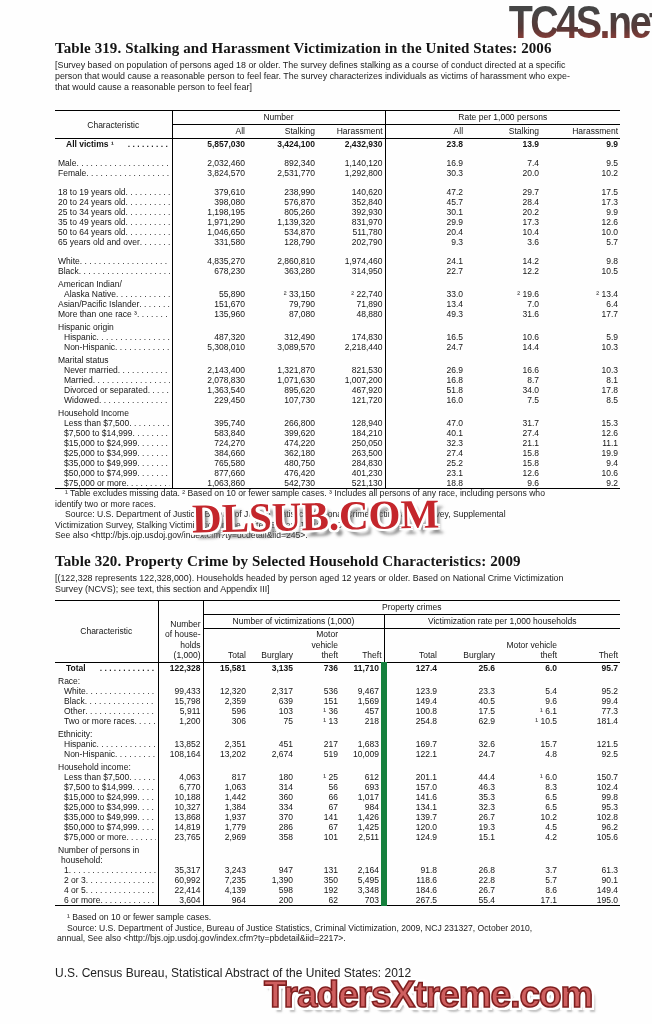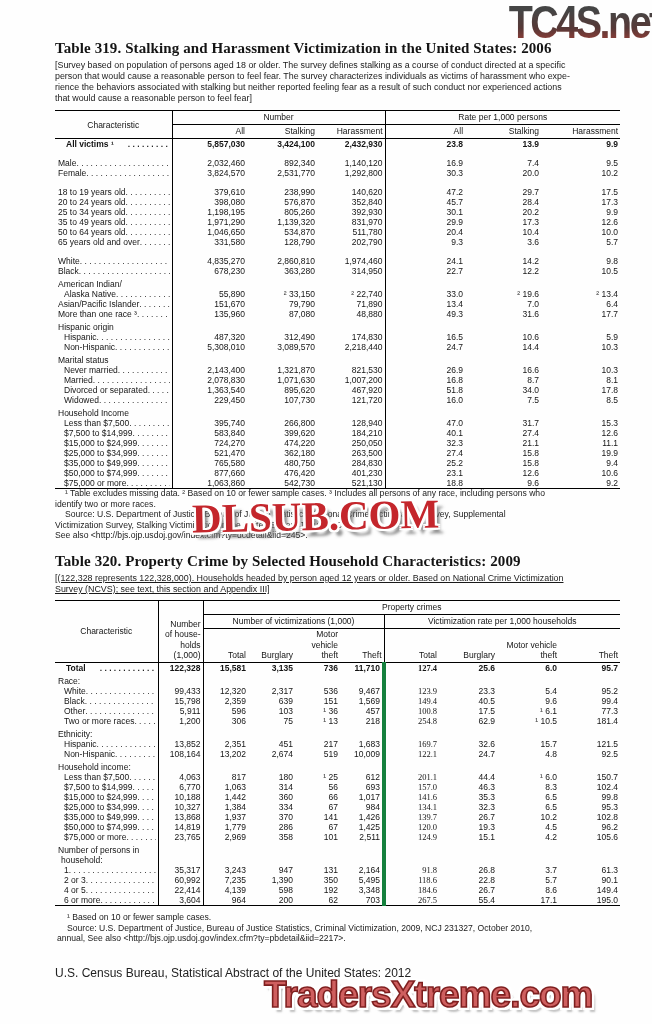--- a/index.html
+++ b/index.html
@@ -47,21 +47,21 @@
   .t320 th.hh{border-right:1px solid #000;border-bottom:1px solid #000;text-align:right;
               vertical-align:bottom;white-space:pre-line;line-height:10.5px;padding-bottom:1px;}
   .t320 th.pc{border-bottom:1px solid #000;text-align:center;line-height:13px;}
   .t320 th.grp{border-bottom:1px solid #000;text-align:center;line-height:13px;margin-top:29px;}
   .t320 th.grpR{border-left:1px solid #000;}
   .t320 th.colh{text-align:right;border-bottom:1px solid #000;vertical-align:bottom;
                 line-height:10.5px;padding-bottom:1px;padding-right:2px;}
   .t320 th.c5h{border-left:1px solid #000;}
   .t320 td.stub{border-right:1px solid #000;}
   .t320 td.c0{border-right:1px solid #000;}
-  .t320 td.c5{border-left:4px solid #15803d;font-family:Liberation Serif, serif;}
+  .t320 td.c5{border-left:6px solid #15803d;}
 
   
   .footer-right{font-size:12.5px;color:#222;text-align:right;letter-spacing:.2px;}
   .footer-left{font-size:12px;color:#222;}
 
   
   .wm-top{top:-6px;right:-8px;font-weight:bold;font-size:47px;letter-spacing:-3px;
           font-family:"Liberation Sans",sans-serif;
           background:linear-gradient(to bottom,#383838 30%,#4a2a28 62%,#8c3028 86%,#c44536 100%);
           -webkit-background-clip:text;background-clip:text;color:transparent;
@@ -84,21 +84,20 @@
 <div class="page">
 
   <div class="abs wm-top">TC4S.net</div>
   <div class="abs wm-mid">DLSUB.COM</div>
   <div class="abs wm-bot">TradersXtreme.com</div>
 
   <div class="abs tbl-title" style="left:55px;top:40px;width:575px;">Table 319. Stalking and Harassment Victimization in the United States: 2006</div>
   <div class="abs tbl-note" style="left:55px;top:60px;width:575px;">
     <div>[Survey based on population of persons aged 18 or older. The survey defines stalking as a course of conduct directed at a specific</div>
     <div>person that would cause a reasonable person to feel fear. The survey characterizes individuals as victims of harassment who expe-</div>
-    <div>rience the behaviors associated with stalking but neither reported feeling fear as a result of such conduct nor experienced actions</div>
     <div>that would cause a reasonable person to feel fear]</div>
   </div>
 
   <table class="t319 abs" style="left:55px;top:110px;">
     <colgroup>
       <col style="width:117px">
         <col style="width:75px">
         <col style="width:70px">
         <col style="width:68px">
       <col style="width:80px">
@@ -522,21 +521,21 @@
           <td class="num c4">21.1</td>
           <td class="num c5">11.1</td>
         </tr>
         <tr class="data ind">
           <td class="stub">
             <div class="sw">
               <span class="lbl">$25,000 to $34,999</span>
               <span class="dots"></span>
             </div>
           </td>
-          <td class="num c0">521,470</td>
+          <td class="num c0">384,660</td>
           <td class="num c1">362,180</td>
           <td class="num c2">263,500</td>
           <td class="num c3">27.4</td>
           <td class="num c4">15.8</td>
           <td class="num c5">19.9</td>
         </tr>
         <tr class="data ind">
           <td class="stub">
             <div class="sw">
               <span class="lbl">$35,000 to $49,999</span>
@@ -583,21 +582,21 @@
 
   <div class="abs footnotes" style="left:55px;top:488px;width:575px;">
     <div class="fline fn-indent">¹ Table excludes missing data. ² Based on 10 or fewer sample cases. ³ Includes all persons of any race, including persons who</div>
     <div class="fline">identify two or more races.</div>
     <div class="fline fn-indent">Source: U.S. Department of Justice, Bureau of Justice Statistics, National Crime Victimization Survey, Supplemental</div>
     <div class="fline">Victimization Survey, Stalking Victimization in the United States, January 2009.</div>
     <div class="fline">See also &lt;http://bjs.ojp.usdoj.gov/index.cfm?ty=dcdetail&amp;iid=245&gt;.</div>
   </div>
 
   <div class="abs tbl-title" style="left:55px;top:553px;width:575px;">Table 320. Property Crime by Selected Household Characteristics: 2009</div>
-  <div class="abs tbl-note" style="left:55px;top:573px;width:575px;text-decoration:underline;">
+  <div class="abs tbl-note" style="left:55px;top:573px;width:575px;">
     <div>[(122,328 represents 122,328,000). Households headed by person aged 12 years or older. Based on National Crime Victimization</div>
     <div>Survey (NCVS); see text, this section and Appendix III]</div>
   </div>
 
   <table class="t320 abs" style="left:55px;top:600px;">
     <colgroup>
       <col style="width:103px">
         <col style="width:45px">
       <col style="width:45px">
         <col style="width:47px">

